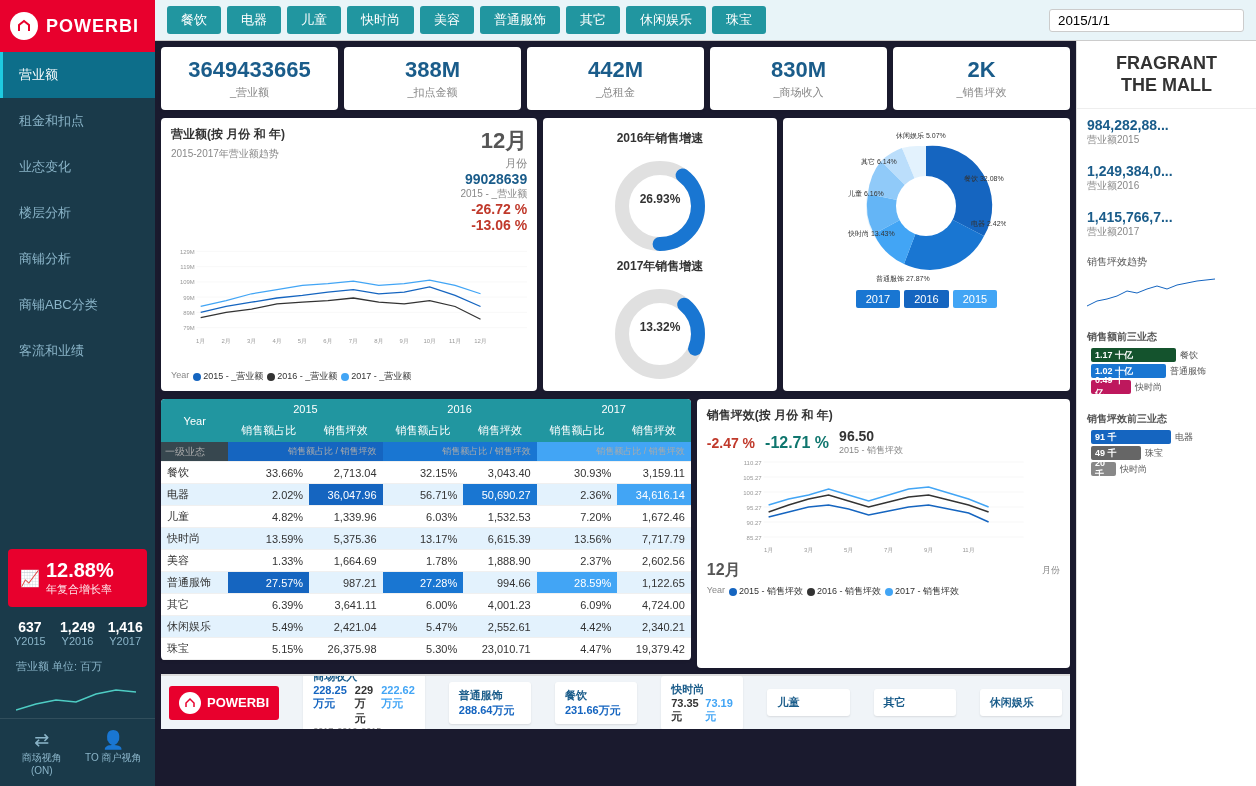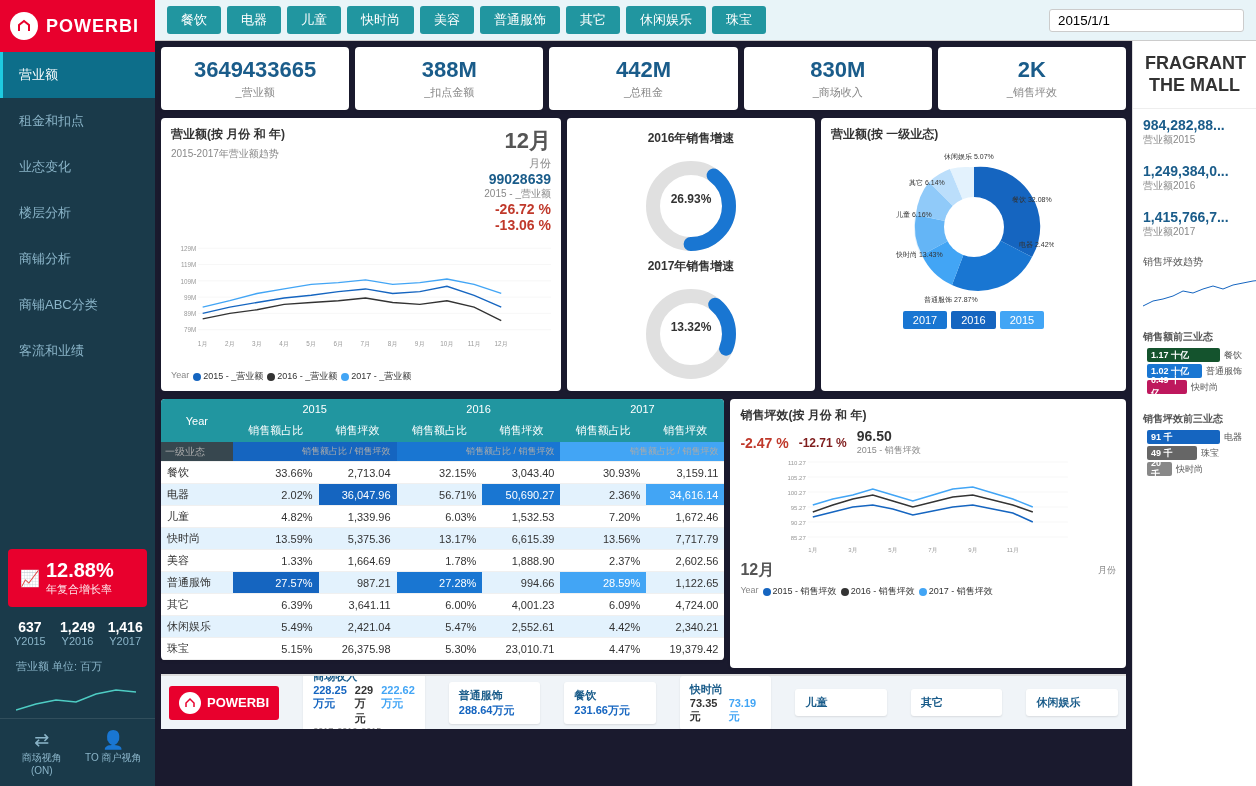--- a/index.html
+++ b/index.html
@@ -30,21 +30,21 @@
     
     .main-content { flex: 1; display: flex; flex-direction: column; overflow: hidden; }
     
     
     .top-nav { background: #e8f4f8; padding: 6px 12px; display: flex; align-items: center; gap: 6px; border-bottom: 1px solid #ccc; }
     .nav-tab { padding: 5px 14px; background: #2196a0; color: white; border-radius: 3px; cursor: pointer; font-size: 13px; }
     .date-range { margin-left: auto; display: flex; gap: 8px; align-items: center; color: #555; font-size: 12px; }
     .date-input { padding: 3px 8px; border: 1px solid #ccc; border-radius: 3px; background: white; }
     
     
-    .right-panel { width: 124px; background: white; border-left: 1px solid #ddd; display: flex; flex-direction: column; overflow-y: auto; flex-shrink: 0; }
+    .right-panel { width: 180px; background: white; border-left: 1px solid #ddd; display: flex; flex-direction: column; overflow-y: auto; flex-shrink: 0; }
     .right-panel-logo { padding: 12px; border-bottom: 1px solid #eee; text-align: center; }
     .right-panel-section { padding: 8px 10px; }
     .right-panel-value { font-size: 14px; font-weight: bold; color: #1a5c8a; }
     .right-panel-label { font-size: 10px; color: #888; }
     .right-panel-bar { display: flex; align-items: center; gap: 4px; margin: 2px 4px; }
     .right-panel-bar-fill { height: 14px; border-radius: 2px; display: flex; align-items: center; padding: 0 4px; color: white; font-size: 9px; font-weight: bold; }
     .right-panel-bar-label { font-size: 9px; color: #555; white-space: nowrap; }
     
     
     .kpi-row { display: flex; gap: 6px; margin-bottom: 8px; }
@@ -283,21 +283,20 @@
               <svg width="120" height="100" viewBox="0 0 120 100" style="display:block;margin:0 auto;">
                 <circle cx="60" cy="55" r="38" fill="none" stroke="#e0e0e0" stroke-width="14"></circle>
                 <circle cx="60" cy="55" r="38" fill="none" stroke="#1976d2" stroke-width="14" stroke-dasharray="51 190" stroke-dashoffset="36" stroke-linecap="round"></circle>
                 <circle cx="60" cy="55" r="26" fill="white"></circle>
                 <text x="60" y="52" font-size="12" fill="#333" text-anchor="middle" font-weight="bold">13.32%</text>
               </svg>
             </div>
           </div>
 
           <div class="chart-card section-narrow">
-            <div class="chart-title">营业额(按 一级业态)</div>
             <svg width="160" height="160" viewBox="0 0 160 160" style="display:block;margin:0 auto;">
 
               <circle cx="80" cy="80" r="60" fill="#e3f2fd"></circle>
 
               <path d="M80,80 L80,20 A60,60 0 0,1 138,110 Z" fill="#1565c0"></path>
               <path d="M80,80 L138,110 A60,60 0 0,1 58,138 Z" fill="#1976d2"></path>
               <path d="M80,80 L58,138 A60,60 0 0,1 28,108 Z" fill="#42a5f5"></path>
               <path d="M80,80 L28,108 A60,60 0 0,1 22,68 Z" fill="#64b5f6"></path>
               <path d="M80,80 L22,68 A60,60 0 0,1 35,35 Z" fill="#90caf9"></path>
               <path d="M80,80 L35,35 A60,60 0 0,1 56,22 Z" fill="#bbdefb"></path>
@@ -433,21 +432,21 @@
             </table>
           </div>
 
           <div class="chart-card" style="flex:1;">
             <div class="chart-title">销售坪效(按 月份 和 年)</div>
             <div style="display:flex;gap:10px;align-items:center;">
               <div>
                 <div style="font-size:14px;font-weight:bold;color:#c0392b;">-2.47 %</div>
               </div>
               <div>
-                <div style="font-size:12px;font-weight:bold;color:#7f1d1d;">-12.71 %</div>
+                <div style="font-size:16px;font-weight:bold;color:#0f766e;">-12.71 %</div>
               </div>
               <div>
                 <div style="font-size:14px;font-weight:bold;color:#333;">96.50</div>
                 <div style="font-size:9px;color:#888;">2015 - 销售坪效</div>
               </div>
             </div>
             <svg width="100%" height="100" viewBox="0 0 280 100">
               <line x1="20" y1="5" x2="280" y2="5" stroke="#eee" stroke-width="0.5"></line>
               <line x1="20" y1="20" x2="280" y2="20" stroke="#eee" stroke-width="0.5"></line>
               <line x1="20" y1="35" x2="280" y2="35" stroke="#eee" stroke-width="0.5"></line>

